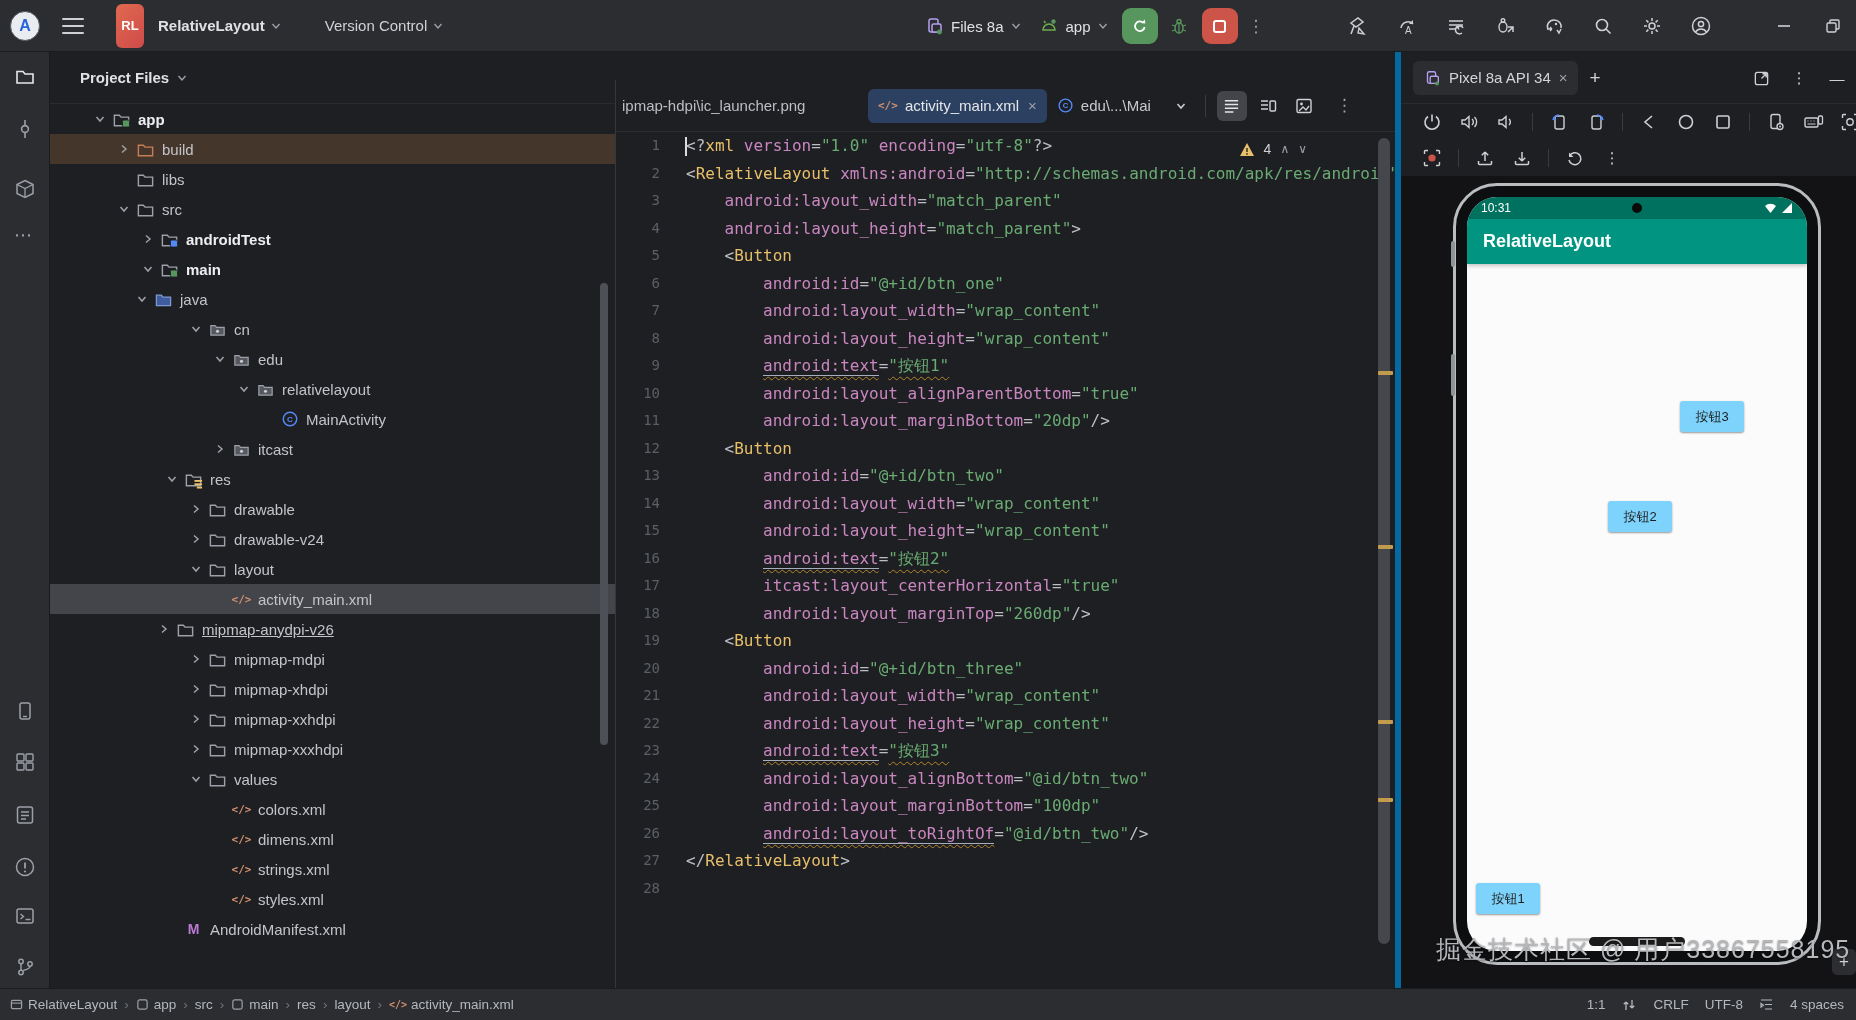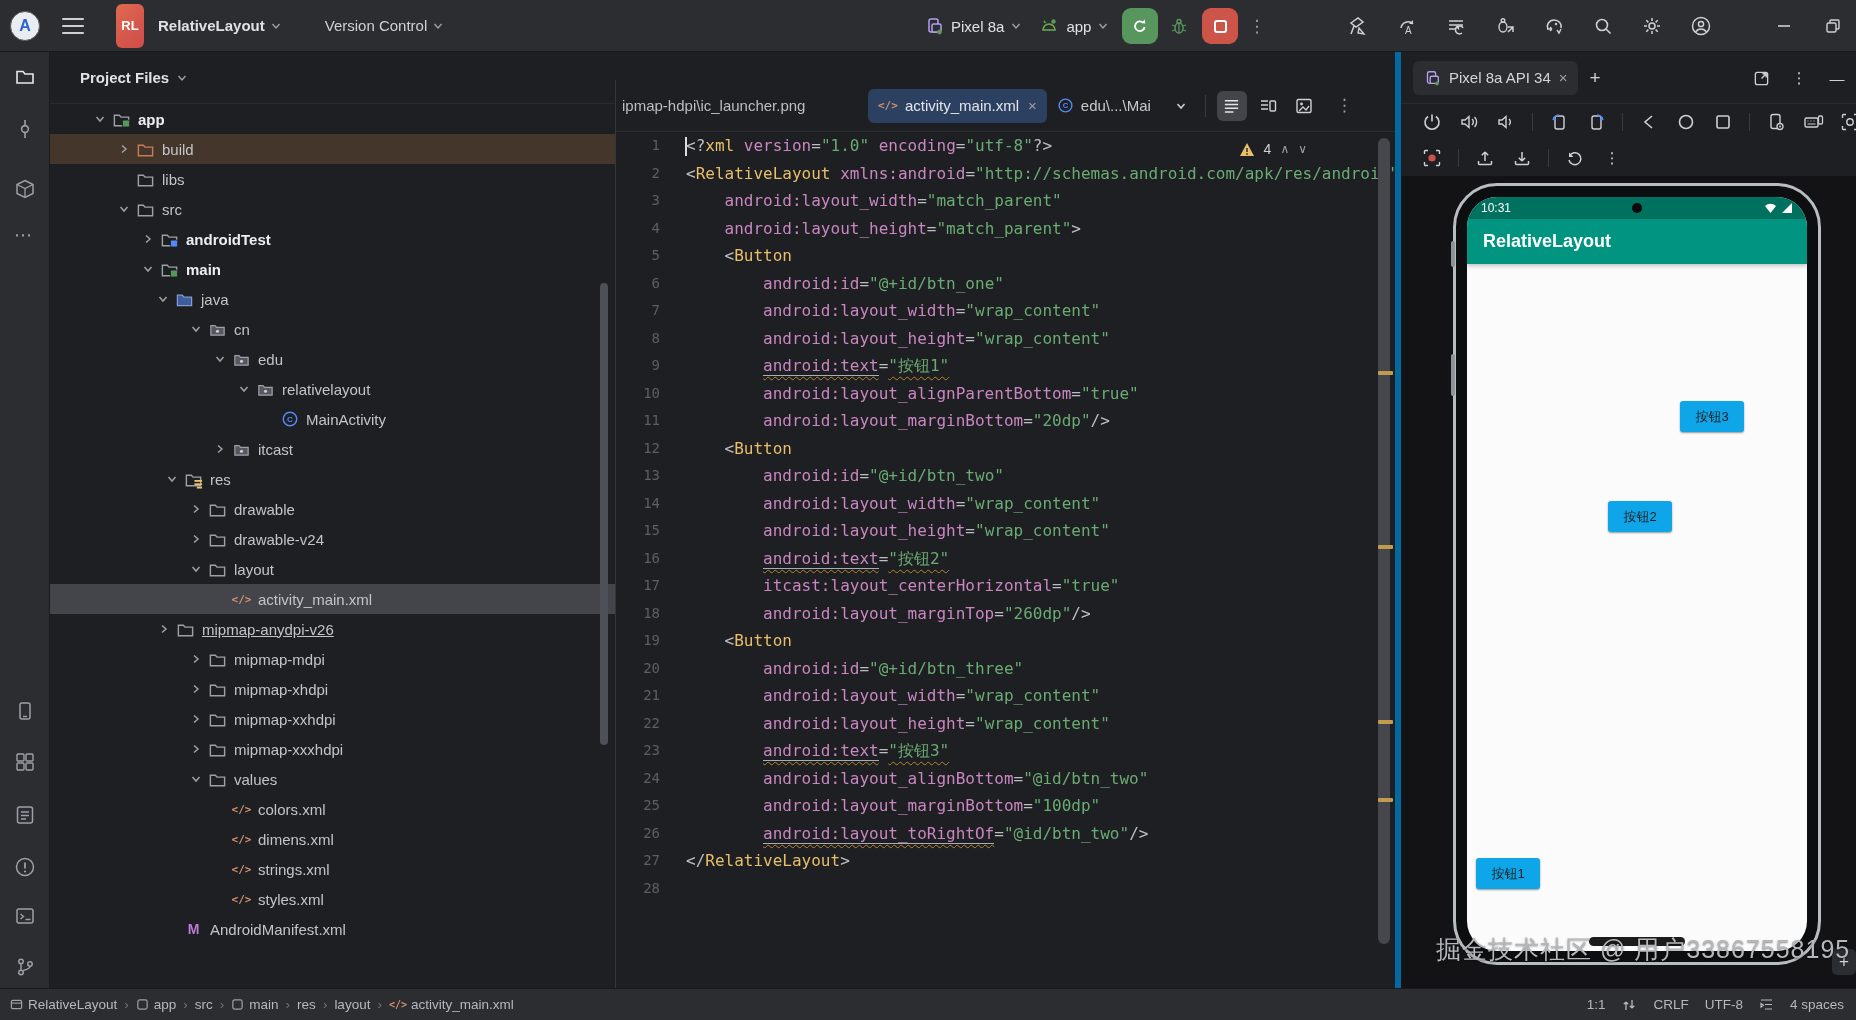--- a/index.html
+++ b/index.html
@@ -99,21 +99,21 @@
   
   .phone{position:absolute;left:52px;top:7px;width:368px;height:782px;background:#0d0e10;border:3px solid #b9bdc0;border-radius:44px;padding:11px;}
   .notch{position:absolute;left:-5px;width:4px;border-radius:2px;background:#8f9497;}
   .screen{position:relative;width:100%;height:100%;border-radius:30px;background:#fbfbfb;overflow:hidden;}
   .em-status{height:22px;background:#00715f;display:flex;align-items:center;color:#fff;font-size:12px;padding:0 14px;}
   .em-status .sticons{margin-left:auto;display:flex;gap:4px;align-items:center;}
   .camera{position:absolute;left:50%;top:6px;width:10px;height:10px;margin-left:-5px;border-radius:50%;background:#0a0a0a;z-index:3;}
   .em-appbar{height:45px;background:#009481;display:flex;align-items:center;padding:0 16px;color:#fff;font-size:18px;font-weight:600;
              box-shadow:0 2px 4px rgba(0,0,0,.22);}
   .em-content{position:absolute;left:0;top:67px;right:0;bottom:0;}
-  .em-btn{position:absolute;width:64px;height:31px;background:#0ea5e9;border-radius:3px;box-shadow:0 1px 2px rgba(0,0,0,.4);
+  .em-btn{position:absolute;width:64px;height:31px;background:#7dd3fc;border-radius:3px;box-shadow:0 1px 2px rgba(0,0,0,.4);
           display:flex;align-items:center;justify-content:center;font-size:13px;color:#1f1f1f;cursor:pointer;}
   .homebar{position:absolute;left:50%;bottom:5px;width:96px;height:9px;margin-left:-48px;border-radius:5px;background:#1c1c1c;}
   .zoomplus{position:absolute;left:431px;top:773px;width:24px;height:26px;background:#2b2d30;border-radius:5px;color:#ced0d6;
             display:flex;align-items:center;justify-content:center;font-size:17px;cursor:pointer;}
 
   
   .statusbar{position:absolute;left:0;bottom:0;width:1856px;height:32px;background:#2b2d30;border-top:1px solid #1a1b1d;
              display:flex;align-items:center;padding:0 10px;font-size:13.5px;color:#b4b8bf;}
   .bitem{display:flex;align-items:center;cursor:pointer;}
   .bsep{color:#6f737a;margin:0 7px;}
@@ -152,21 +152,21 @@
       </div>
     </div>
 
     <div class="run-cluster">
       <div class="chip">
         <svg width="20" height="20" viewBox="0 0 20 20">
             <rect x="5" y="3" width="9" height="13" rx="2" fill="none" stroke="#b6a0ef" stroke-width="1.5"></rect>
             <rect x="8" y="8" width="9" height="8" rx="1.5" fill="#2b2d30" stroke="#b6a0ef" stroke-width="1.5"></rect>
             <circle cx="15.5" cy="16" r="2.4" fill="#57965c"></circle>
           </svg>
-        <span>Pixel 8a</span>
+        <span>Files 8a</span>
         <svg class="chev" viewBox="0 0 10 10">
             <path d="M1.5 3l3.5 4 3.5-4" fill="none" stroke="#9da0a8" stroke-width="1.4"></path>
           </svg>
       </div>
       <div class="chip">
         <svg width="20" height="20" viewBox="0 0 20 20">
             <path d="M4 14a6 6 0 0 1 12 0z" fill="none" stroke="#6cad4e" stroke-width="1.6"></path>
             <path d="M6.5 7L5 4.8M13.5 7L15 4.8" stroke="#6cad4e" stroke-width="1.4"></path>
             <circle cx="14.5" cy="5.5" r="2.2" fill="#57965c"></circle>
           </svg>
@@ -407,21 +407,21 @@
             </svg>
           </span>
           <span class="tico">
             <svg width="19" height="19" viewBox="0 0 20 20">
               <path d="M2.5 5.5h5.2l1.8 2h8v9h-15z" fill="none" stroke="#9da0a8" stroke-width="1.5"></path>
               <rect x="11" y="10.5" width="7.5" height="7.5" rx="1.5" fill="#57965c" stroke="#1e1f22" stroke-width="1"></rect>
             </svg>
           </span>
           <span class="tlabel">main</span>
         </div>
-        <div class="trow" style="padding-left: 103px;">
+        <div class="trow" style="padding-left: 82px;">
           <span class="chevs">
             <svg width="12" height="12" viewBox="0 0 12 12">
               <path d="M2.5 4l3.5 4 3.5-4" fill="none" stroke="#9da0a8" stroke-width="1.5"></path>
             </svg>
           </span>
           <span class="tico">
             <svg width="19" height="19" viewBox="0 0 20 20">
               <path d="M2.5 5.5h5.2l1.8 2h8v9h-15z" fill="#3e5c9e" stroke="#7f9bd2" stroke-width="1.3"></path>
             </svg>
           </span>
@@ -912,21 +912,21 @@
                   <path d="M1 11h10V1z" fill="#fff"></path>
                 </svg>
             </span>
           </div>
           <div class="em-appbar">
               <span>RelativeLayout</span>
             </div>
           <div class="em-content">
             <div class="em-btn" style="left:213px;top:137px">按钮3</div>
             <div class="em-btn" style="left:141px;top:237px">按钮2</div>
-            <div class="em-btn" style="left:9px;top:594px">按钮1</div>
+            <div class="em-btn" style="left:9px;top:619px">按钮1</div>
             <div class="homebar"></div>
           </div>
         </div>
       </div>
       <div class="zoomplus" style="position:absolute">+</div>
 
     </div>
   </div>
 
   <div class="statusbar">

